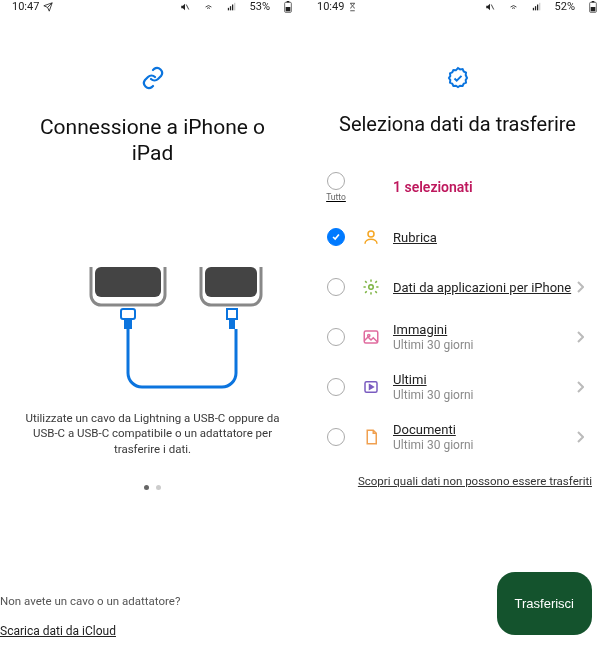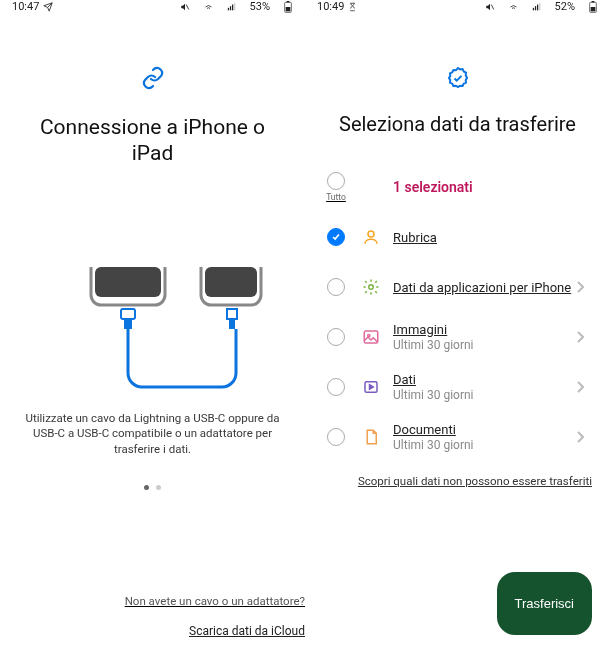--- a/index.html
+++ b/index.html
@@ -32,21 +32,21 @@
   .st-icon svg { display: block; }
 
   
   .hero-icon { text-align: center; margin-top: 42px; }
   .title { font-size: 21px; font-weight: 400; text-align: center; margin-top: 20px; padding: 0 18px; line-height: 1.25; color: #111; }
   .illustration { margin-top: 100px; text-align: center; padding: 0 42px; }
   .instruction { font-size: 11.5px; text-align: center; color: #3a3a3a; padding: 0 22px; margin-top: 10px; line-height: 1.35; }
   .dots { text-align: center; margin-top: 18px; }
   .dot { display: inline-block; width: 5px; height: 5px; border-radius: 50%; background: #ccc; margin: 0 2px; }
   .dot.active { background: #666; }
-  .bottom-left { position: absolute; bottom: 18px; left: 0; right: 0; text-align: right; text-decoration: underline; }
+  .bottom-left { position: absolute; bottom: 18px; left: 0; right: 0; text-align: left; }
   .question { font-size: 11.5px; color: #555; margin-bottom: 12px; }
   .link { font-size: 12px; color: #222; text-decoration: underline; cursor: pointer; }
 
   
   .title-r { font-size: 20px; font-weight: 400; text-align: center; margin-top: 18px; padding: 0 14px; color: #111; }
   .list { margin-top: 26px; }
   .row { display: flex; align-items: center; padding: 10px 16px 10px 14px; min-height: 50px; }
   .check-col { width: 34px; display: flex; flex-direction: column; align-items: center; text-decoration: underline; }
   .check { width: 18px; height: 18px; border: 1.5px solid #aaa; border-radius: 50%; display: flex; align-items: center; justify-content: center; cursor: pointer; }
   .check.checked { background: #007aff; border-color: #007aff; }
@@ -283,21 +283,21 @@
           
         </span>
       </div>
       <div class="icon-col">
         <svg width="18" height="18" viewBox="0 0 24 24" fill="none" stroke="#7a5cc0" stroke-width="2">
             <rect x="4" y="5" width="16" height="14" rx="2"></rect>
             <path d="M10 9l5 3-5 3z" fill="#7a5cc0"></path>
           </svg>
       </div>
       <div class="txt-col">
-        <div class="row-title">Dati</div>
+        <div class="row-title">Ultimi</div>
         <div class="row-sub">Ultimi 30 giorni</div>
       </div>
       <div class="chev-col">
         <svg width="8" height="12" viewBox="0 0 8 12" fill="none" stroke="#bbb" stroke-width="2">
             <path d="M2 1l5 5-5 5"></path>
           </svg>
       </div>
     </div>
 
     <div class="row">

